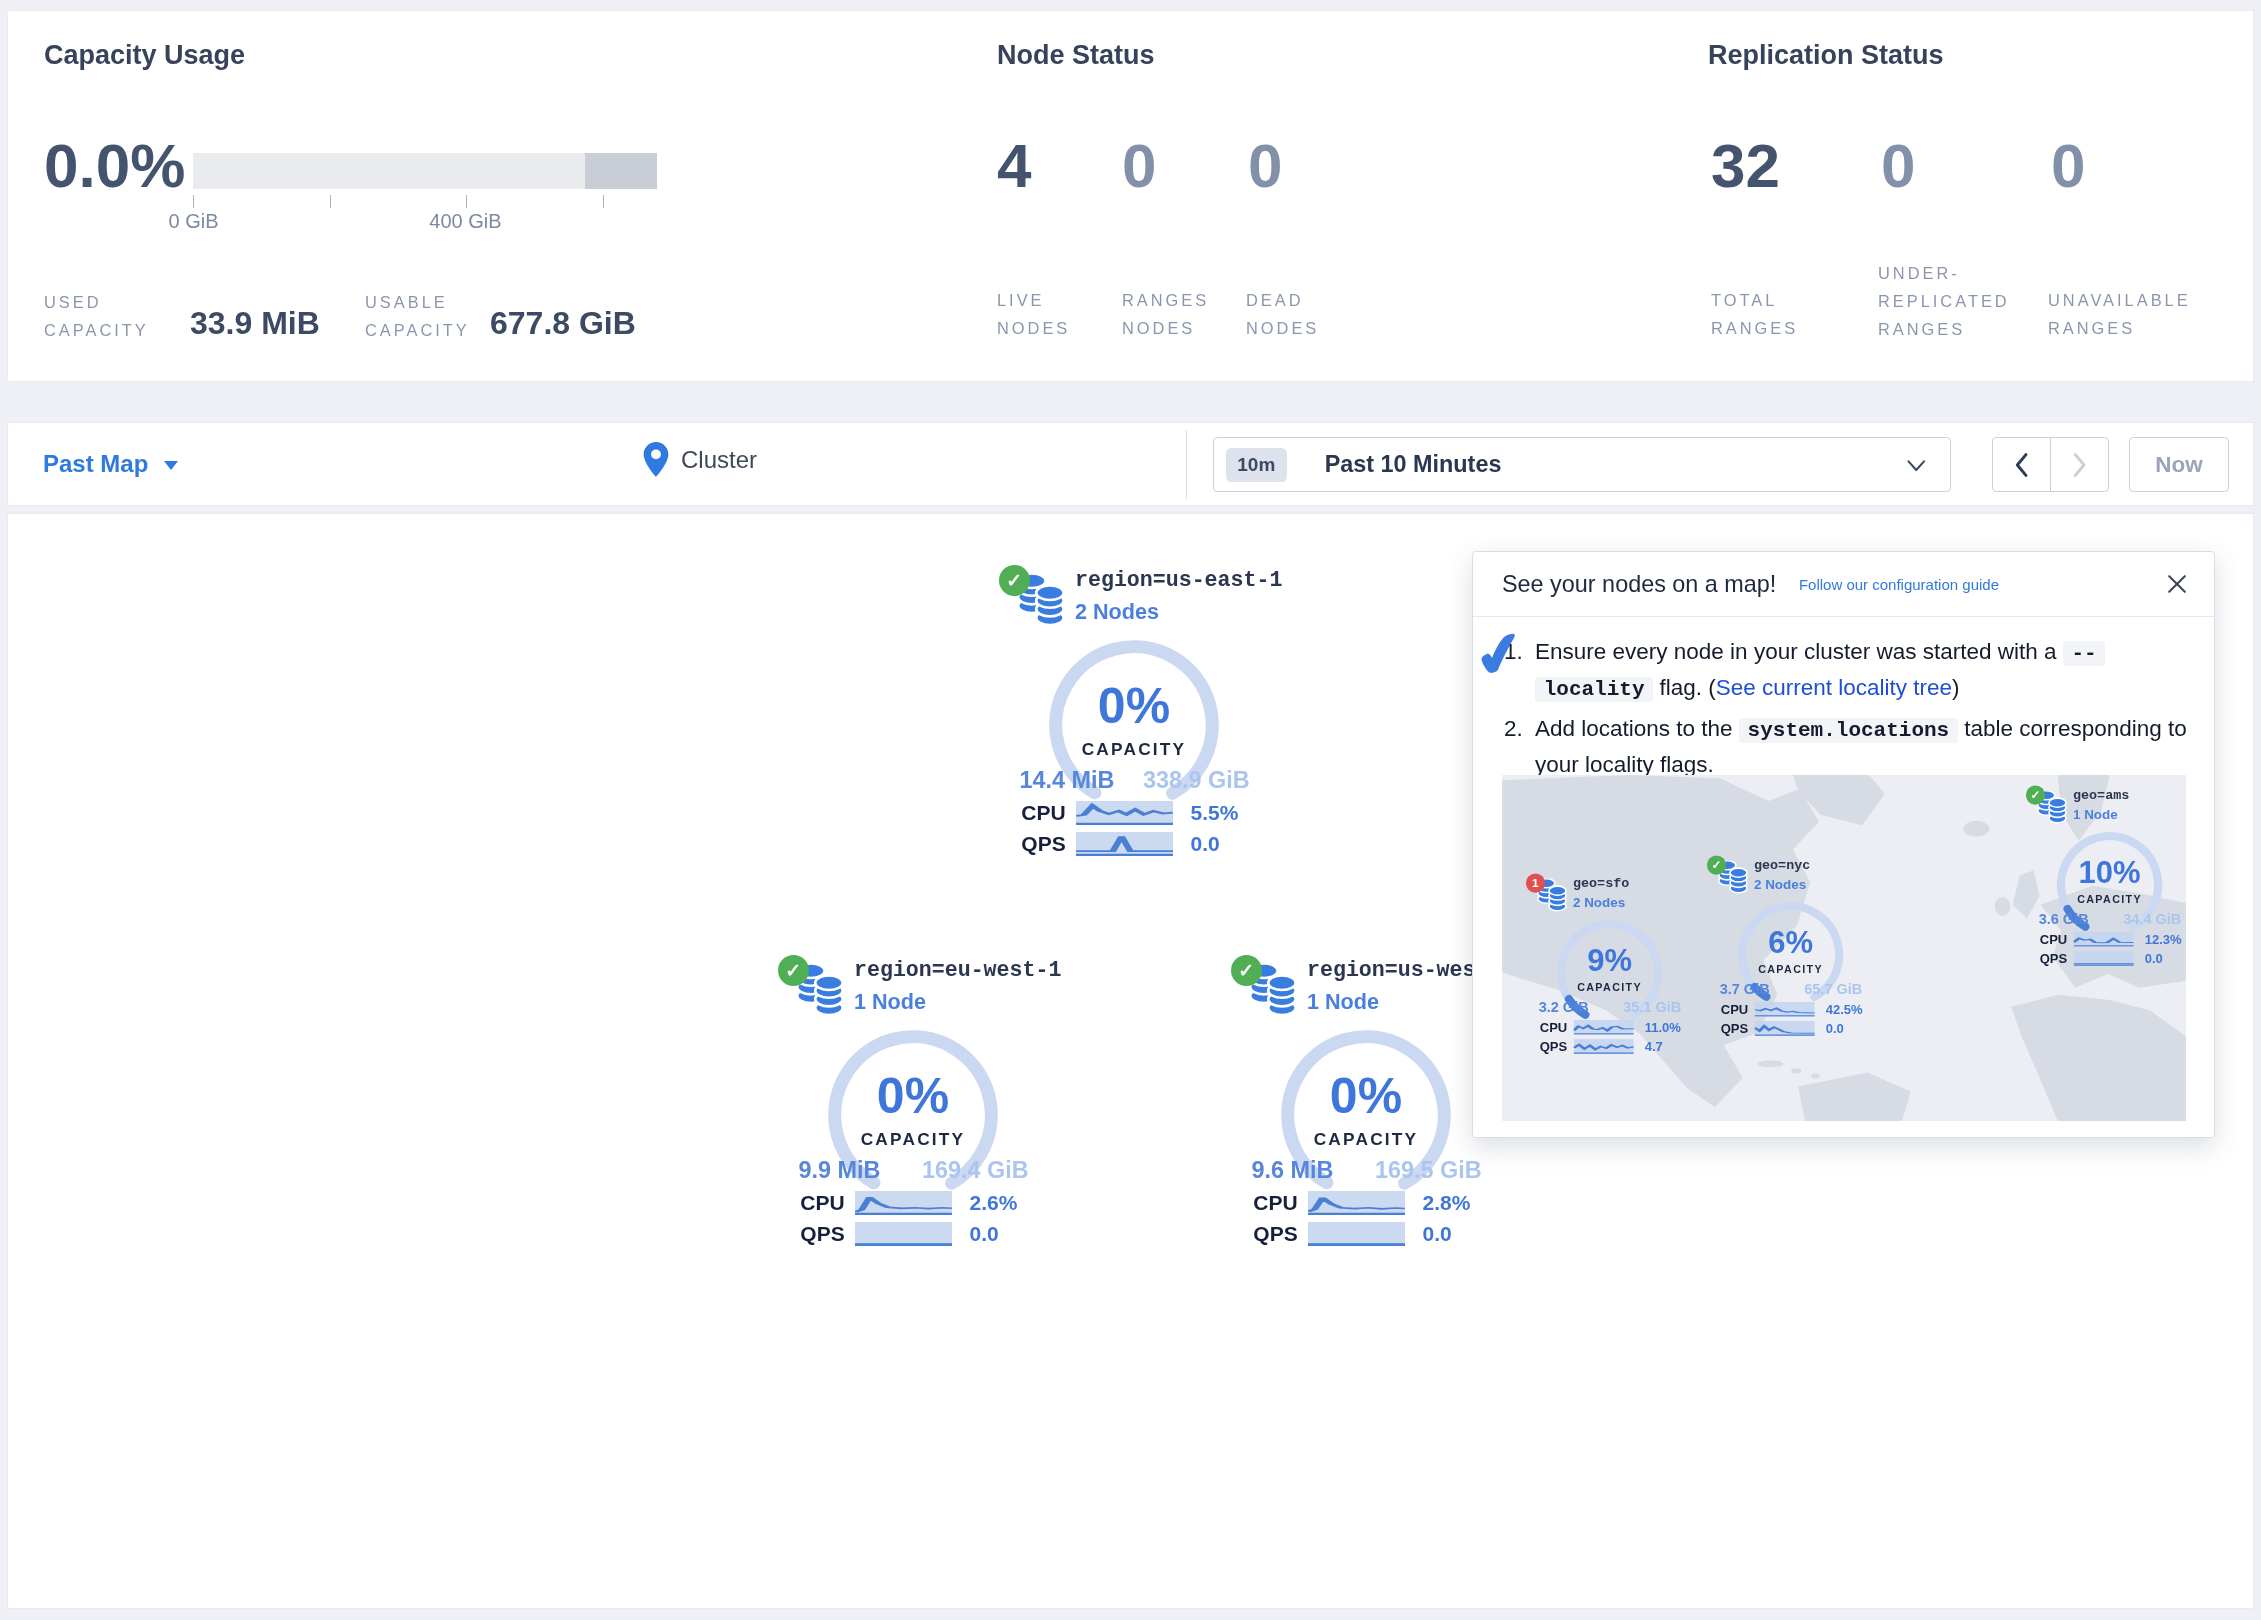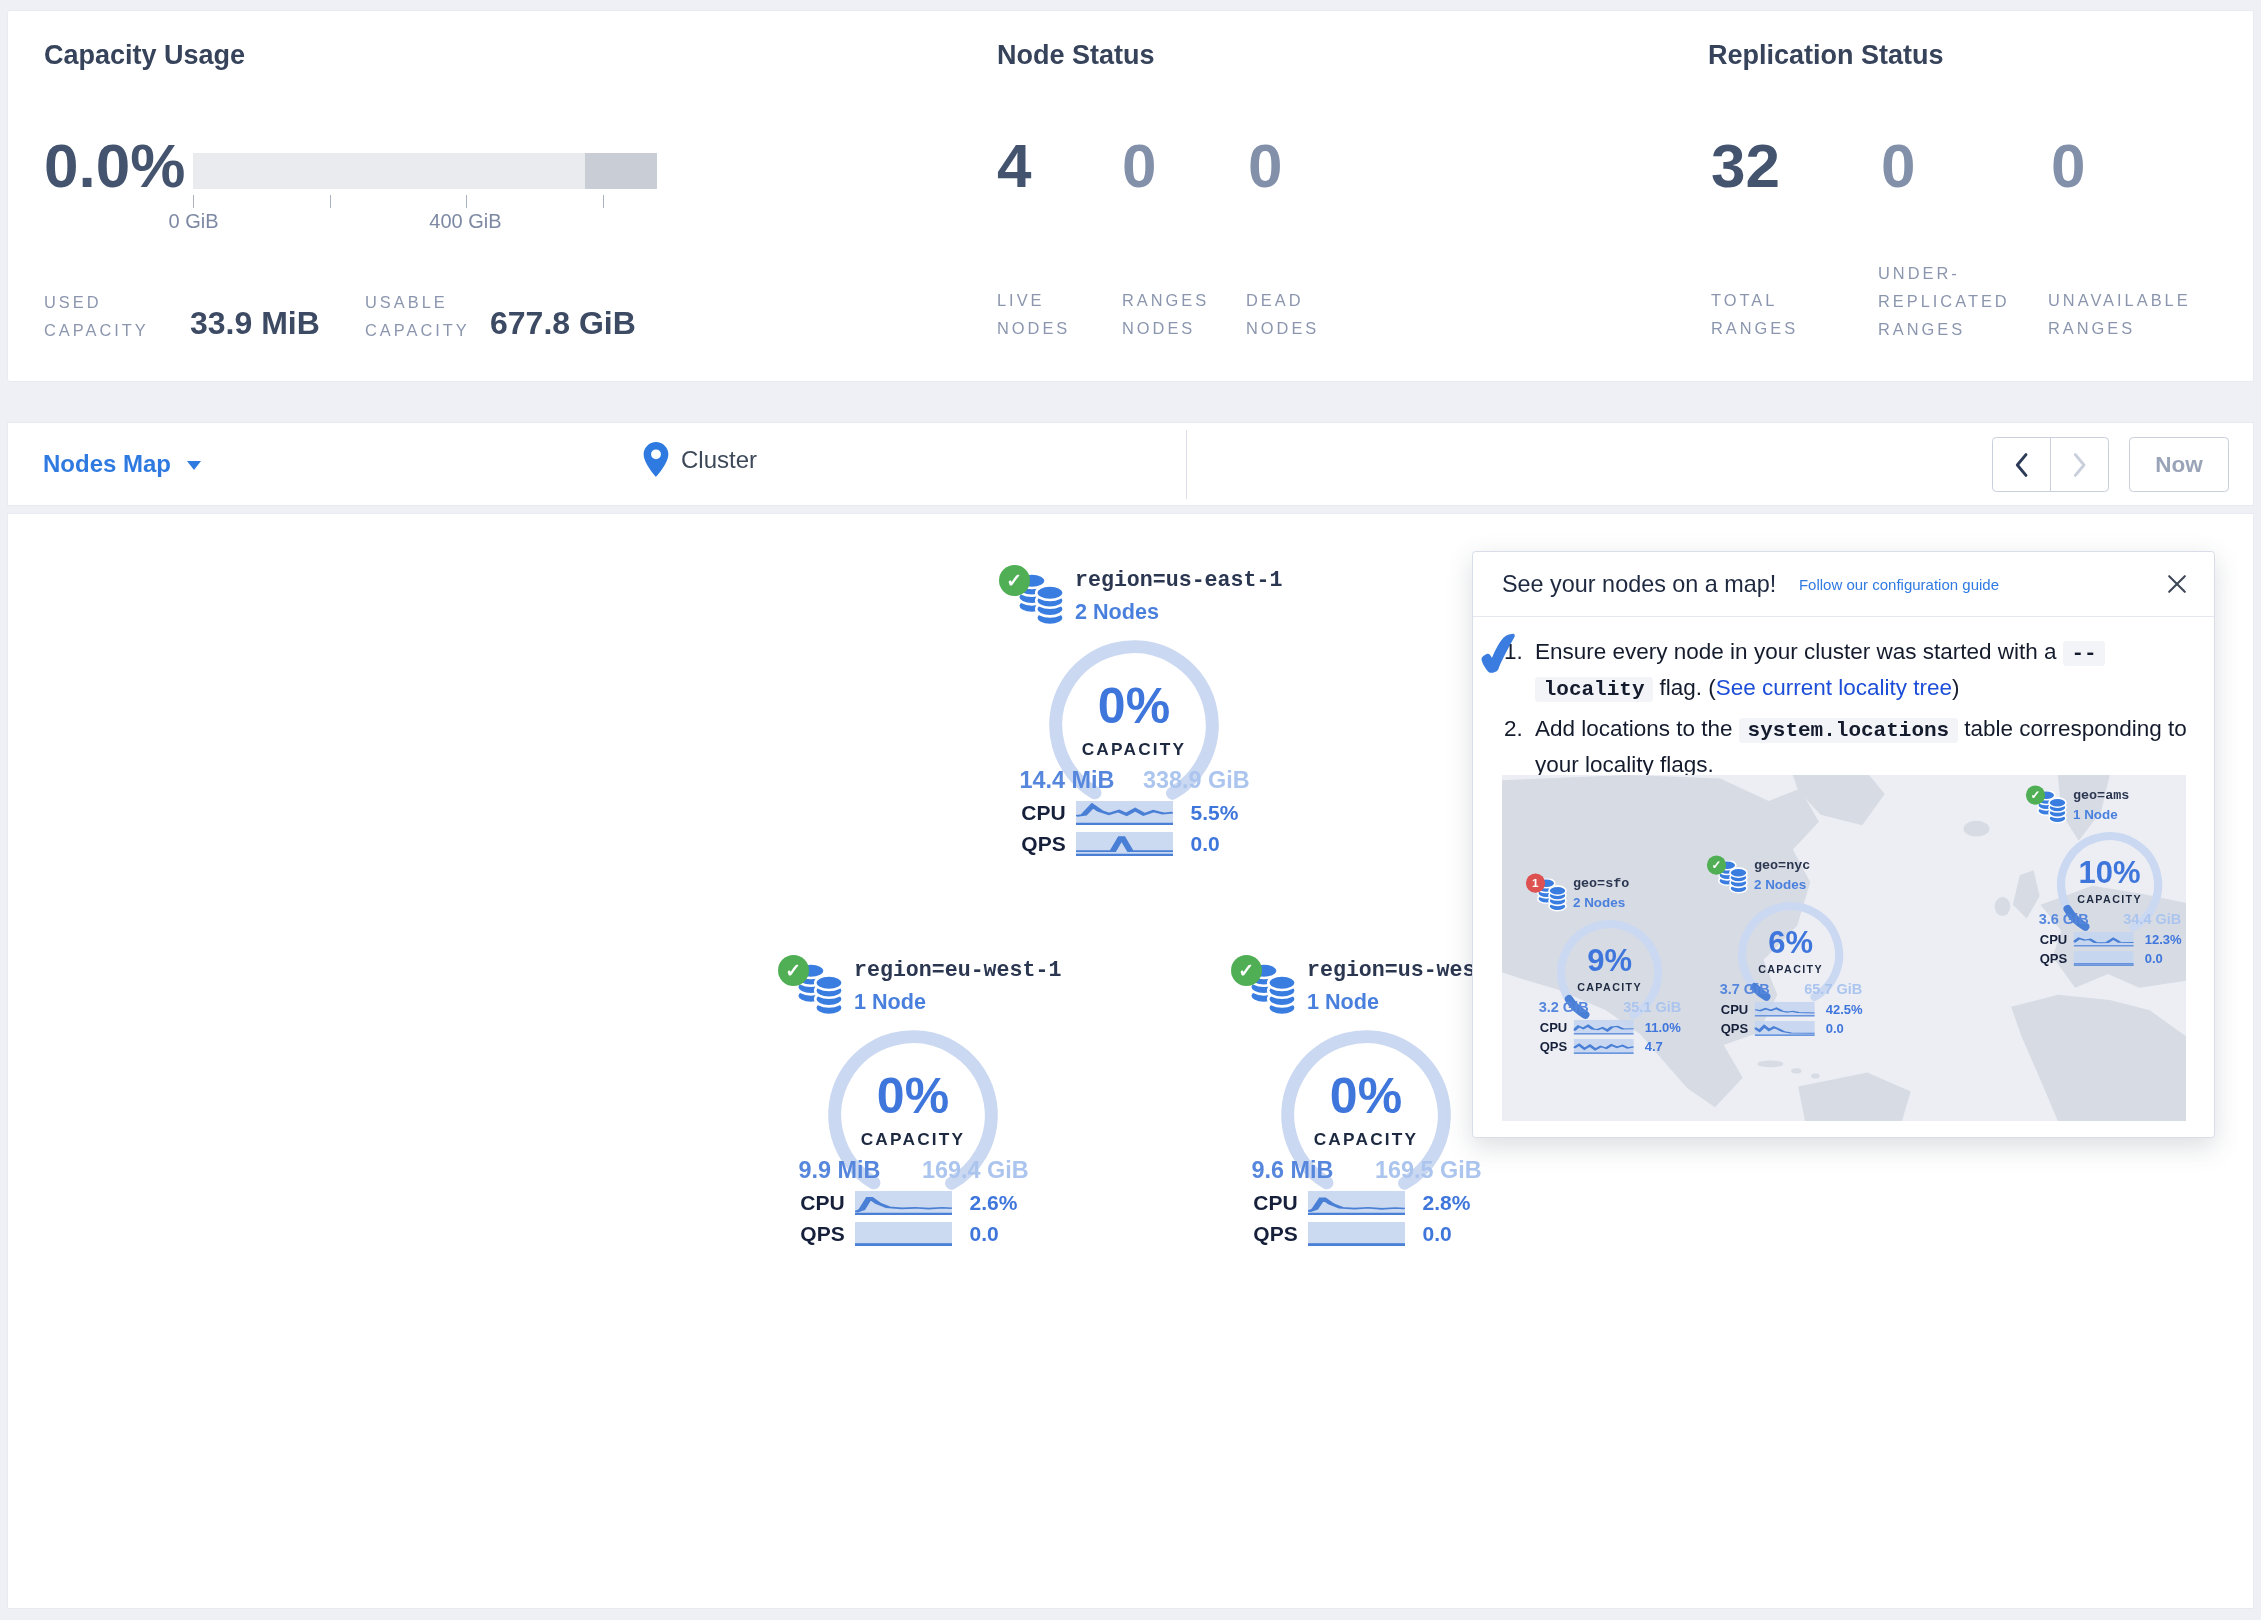--- a/index.html
+++ b/index.html
@@ -156,29 +156,36 @@
         <span>RANGES</span>
     </div>
     <div class="stat-label" style="left:2040px;top:275px;">
       <span>UNAVAILABLE</span>
         <span>RANGES</span>
     </div>
   </div>
 
   <div id="toolbar" class="panel">
     <div class="view-select">
-      <span>Nodes Map</span><span class="caret-down"></span>
+      <span>Past Map</span><span class="caret-down"></span>
     </div>
     <div class="crumb">
       <svg class="pin" viewBox="0 0 24 34">
         <path d="M12 0C5.4 0 0 5.4 0 12c0 9 12 22 12 22s12-13 12-22C24 5.4 18.6 0 12 0zm0 16.8a4.8 4.8 0 1 1 0-9.6 4.8 4.8 0 0 1 0 9.6z" fill="#2f7ae0"></path>
       </svg>
       <span class="crumb-label">Cluster</span>
     </div>
     <div class="tb-divider"></div>
+    <div class="time-select">
+      <span class="time-badge">10m</span>
+      <span class="time-label">Past 10 Minutes</span>
+      <svg class="time-chevron" width="22.5" height="17.3" viewBox="0 0 26 20">
+        <polyline points="4,5 13,15 22,5" fill="none" stroke="#3d4a63" stroke-width="2.4" stroke-linecap="round" stroke-linejoin="round"></polyline>
+      </svg>
+    </div>
     <div class="arrow-group">
       <div class="arrow-btn prev">
         <svg width="17.3" height="26" viewBox="0 0 20 30">
           <polyline points="15,3 5,15 15,27" fill="none" stroke="#2c3b57" stroke-width="3.4" stroke-linecap="round" stroke-linejoin="round"></polyline>
         </svg>
       </div>
       <div class="arrow-btn next">
         <svg width="17.3" height="26" viewBox="0 0 20 30">
           <polyline points="5,3 15,15 5,27" fill="none" stroke="#c9cfdb" stroke-width="3.4" stroke-linecap="round" stroke-linejoin="round"></polyline>
         </svg>

